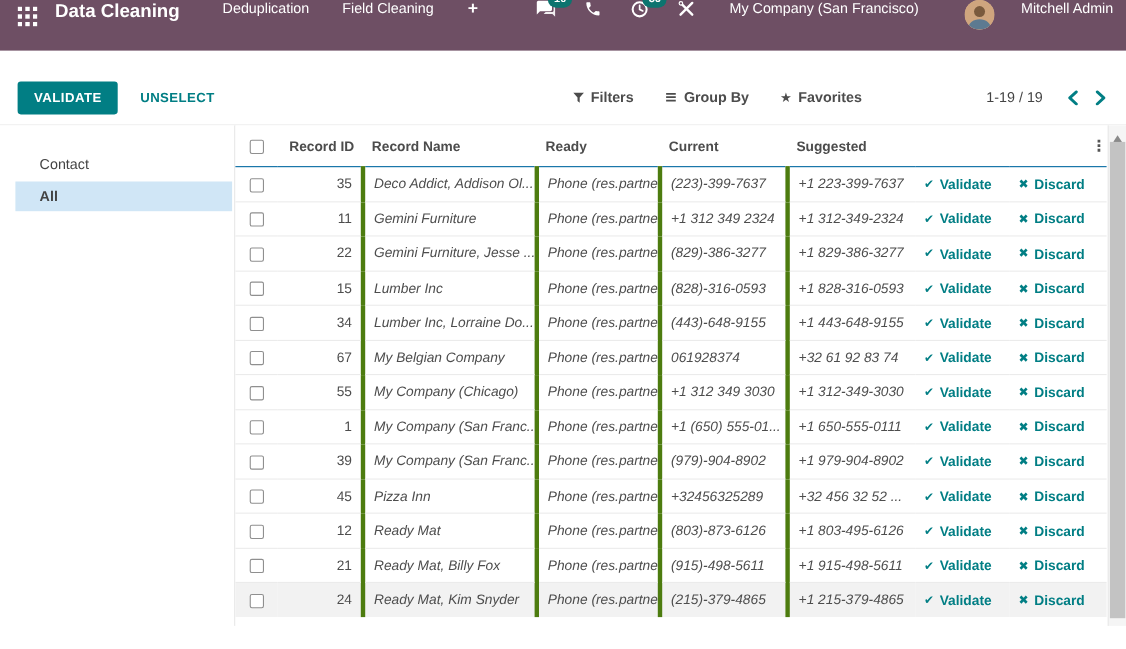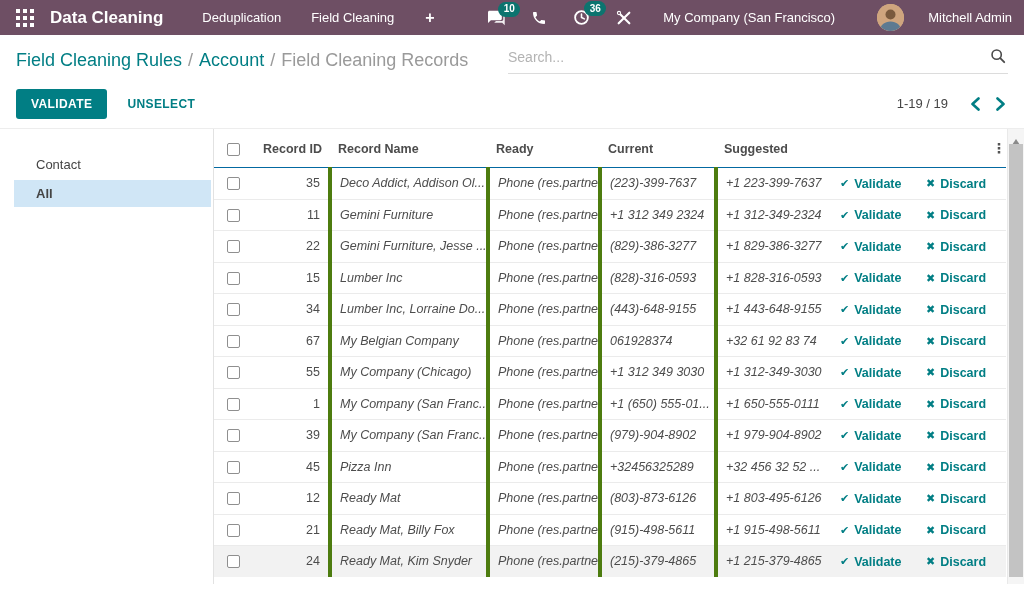--- a/index.html
+++ b/index.html
@@ -1,21 +1,21 @@
 <!DOCTYPE html>
 <html><head>
 <meta charset="utf-8">
 <style>
   * { margin:0; padding:0; box-sizing:border-box; }
   html,body { width:1024px; height:590px; overflow:hidden; background:#fff;
     font-family:"Liberation Sans", sans-serif; }
   .glyph { font-family:"DejaVu Sans", sans-serif; }
 
   
-  .navbar { height:35px; background:#6e4f64; display:flex; align-items:center;
+  .navbar { height:46px; background:#6e4f64; display:flex; align-items:flex-start;
     color:#fff; padding:0 12px 0 10px; }
   .apps-btn { width:30px; height:30px; display:flex; align-items:center; justify-content:center; cursor:pointer; }
   .app-title { font-size:17px; font-weight:700; margin:0 24px 0 10px; white-space:nowrap; }
   .nav-menu { font-size:13px; margin:0 15px; cursor:pointer; white-space:nowrap; }
   .nav-plus { font-size:16px; font-weight:700; margin:0 16px; cursor:pointer; }
   .nav-spacer { flex:1; }
   .nav-icon { position:relative; margin:0 13px; display:flex; align-items:center; cursor:pointer; }
   .nav-badge { position:absolute; top:-8px; left:11px; background:#0c746f; color:#fff;
     font-size:10px; font-weight:700; border-radius:9px; padding:1.5px 5.5px; line-height:1.2; }
   .nav-company { font-size:13px; margin:0 42px 0 18px; cursor:pointer; white-space:nowrap; }
@@ -139,37 +139,39 @@
     <svg width="27" height="27" viewBox="0 0 27 27">
       <rect width="27" height="27" fill="#cfa57e"></rect>
       <circle cx="13.5" cy="10.5" r="5" fill="#7a5a3d"></circle>
       <path d="M3 27c0-6 4.7-9.5 10.5-9.5S24 21 24 27z" fill="#5d7a91"></path>
     </svg>
   </div>
   <div class="nav-user">Mitchell Admin</div>
 </div>
 
 <div class="control">
-  <div class="cp-top">
-    <div class="breadcrumb">
-      <a>Field Cleaning Rules</a><span class="bc-sep">/</span><a>Account</a><span class="bc-sep">/</span><span>Field Cleaning Records</span>
-    </div>
-    <div class="search-box">
-      <input type="text" placeholder="Search..." style="">
-      <span class="search-icon-btn">
-        <svg width="16" height="16" viewBox="0 0 18 18">
-            <circle cx="7.5" cy="7.5" r="5.2" fill="none" stroke="#4a4a4a" stroke-width="1.8"></circle>
-            <line x1="11.5" y1="11.5" x2="16" y2="16" stroke="#4a4a4a" stroke-width="2" stroke-linecap="round"></line>
-          </svg>
-      </span>
-    </div>
-  </div>
   <div class="cp-bottom">
     <button class="btn-validate">VALIDATE</button>
     <button class="btn-unselect">UNSELECT</button>
+    <div class="filter-cluster">
+      <div class="filter-item">
+        <svg width="10" height="10" viewBox="0 0 10 10">
+            <polygon points="0,0 10,0 6,4.6 6,9.4 4,7.8 4,4.6" fill="#4c4c4c"></polygon>
+          </svg>
+        <span>Filters</span>
+      </div>
+      <div class="filter-item">
+        <span class="glyph" style="font-size:14px;">≡</span>
+        <span>Group By</span>
+      </div>
+      <div class="filter-item">
+        <span class="glyph" style="font-size:12px;">★</span>
+        <span>Favorites</span>
+      </div>
+    </div>
     <div class="pager">
       <span class="pager-range">1-19 / 19</span>
       <span class="pager-btn">
         <svg width="11" height="14" viewBox="0 0 11 14">
             <polyline points="8.5,1.5 2.5,7 8.5,12.5" fill="none" stroke="#017e84" stroke-width="2.6" stroke-linecap="round" stroke-linejoin="round"></polyline>
           </svg>
       </span>
       <span class="pager-btn">
         <svg width="11" height="14" viewBox="0 0 11 14">
             <polyline points="2.5,1.5 8.5,7 2.5,12.5" fill="none" stroke="#017e84" stroke-width="2.6" stroke-linecap="round" stroke-linejoin="round"></polyline>

